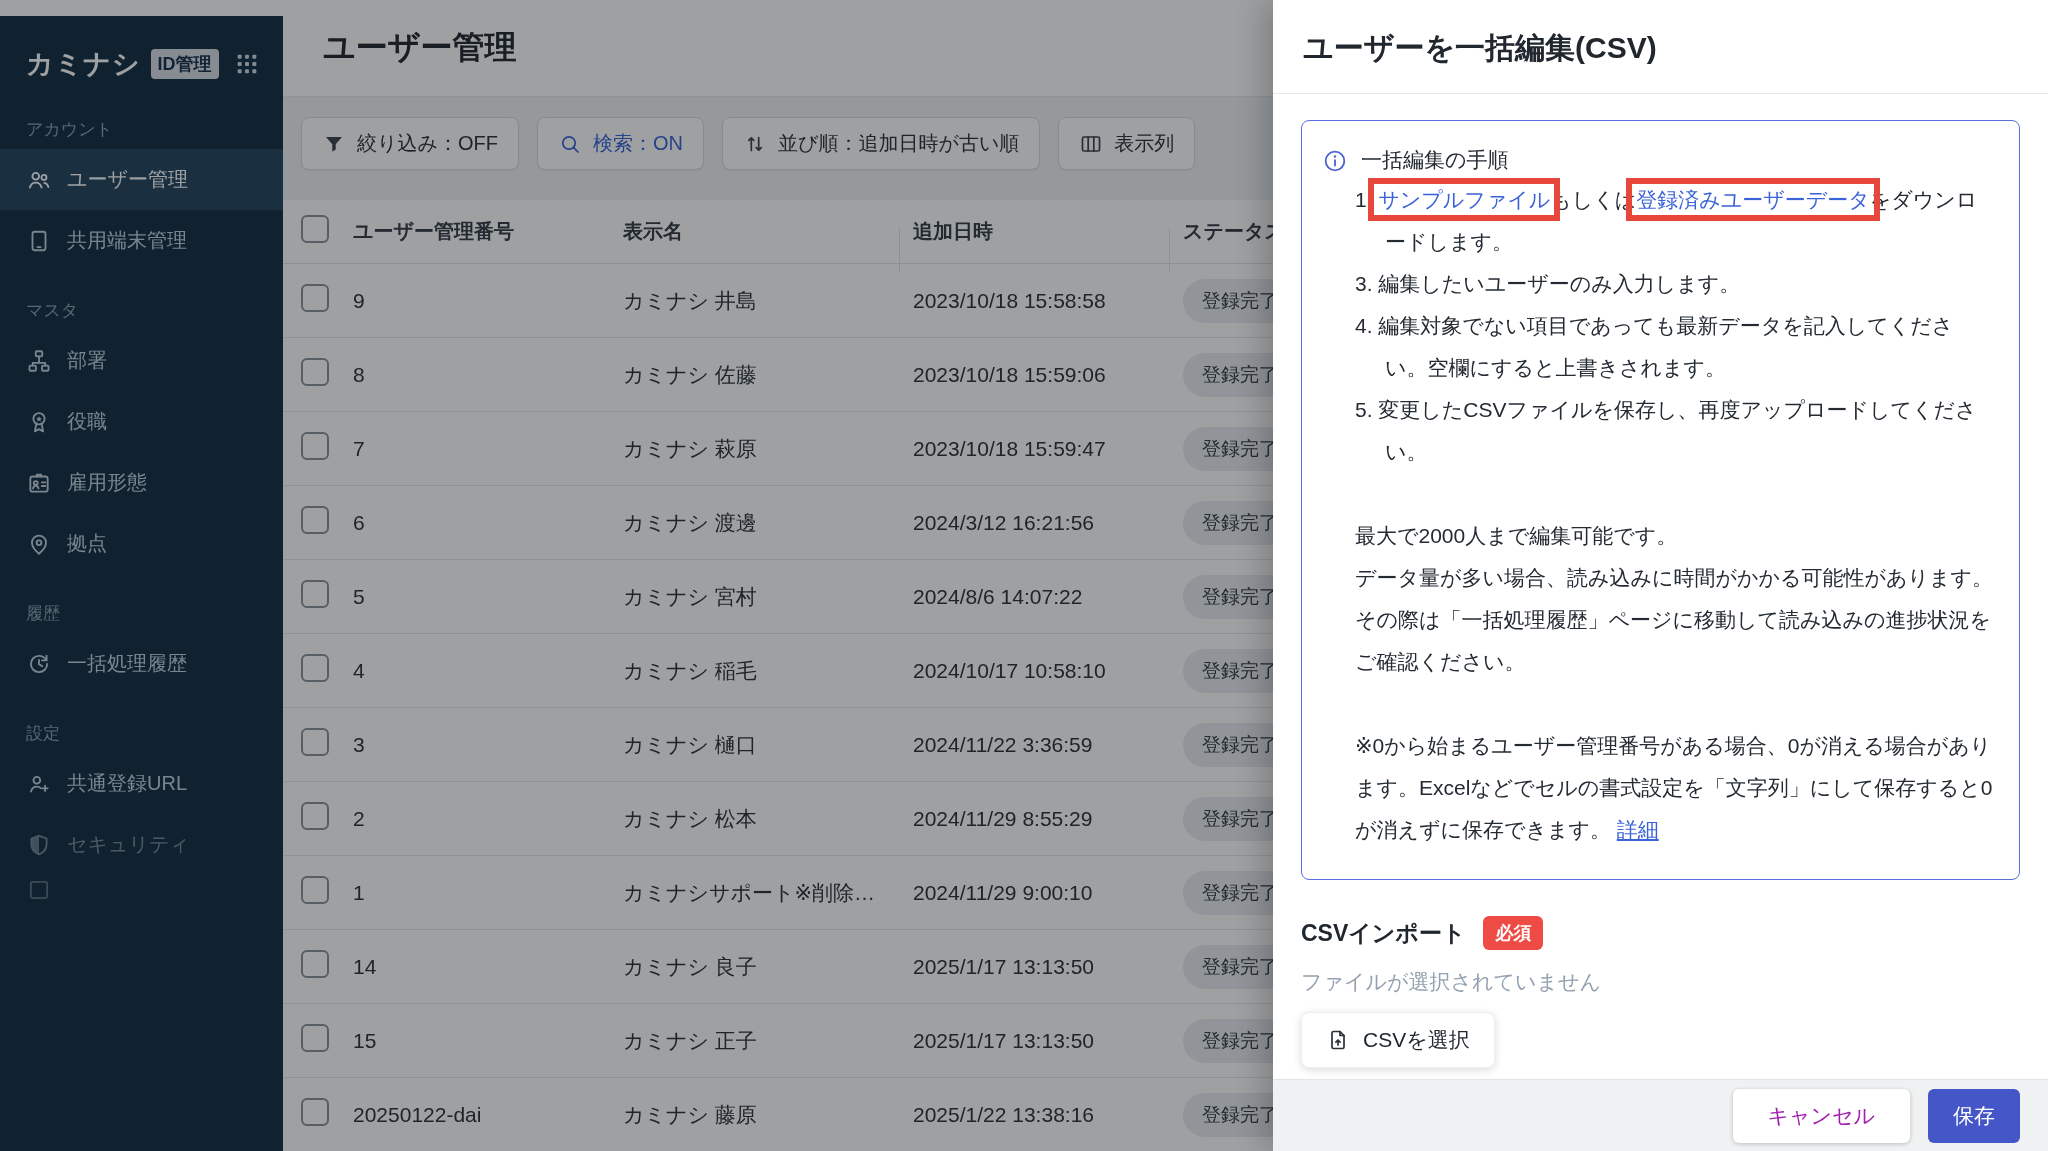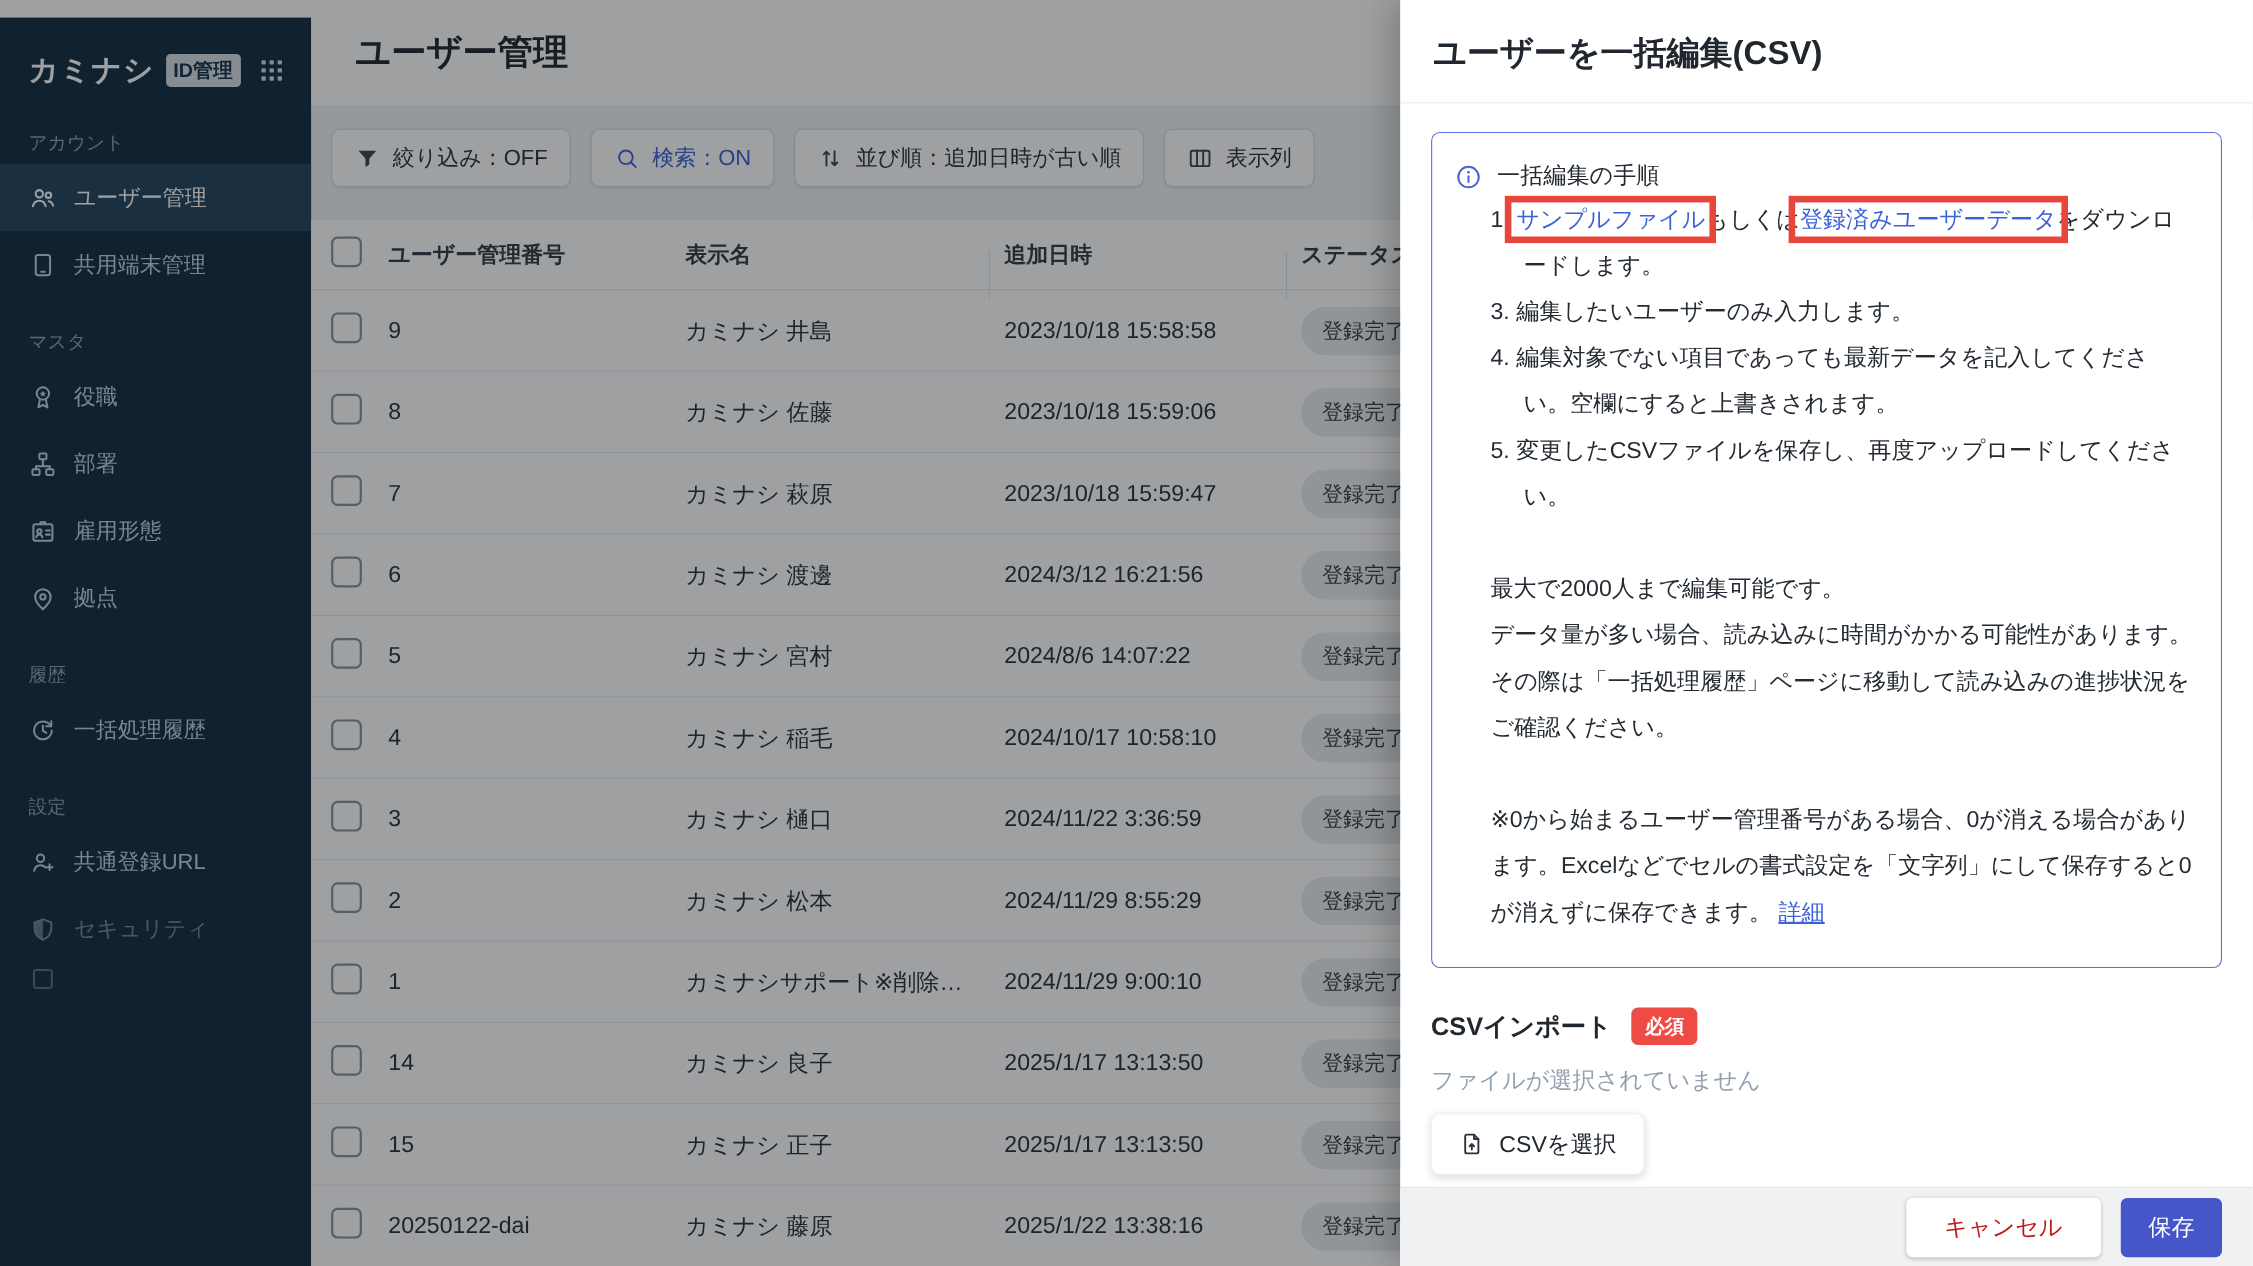--- a/index.html
+++ b/index.html
@@ -81,21 +81,21 @@
   .csv-label-row{display:flex;align-items:center;gap:18px;}
   .csv-label{font-size:23px;font-weight:bold;color:#21272e;}
   .required-badge{background:var(--red-badge);color:#fff;font-size:18px;font-weight:bold;border-radius:6px;padding:5px 12px;}
   .csv-empty{color:#93a1b0;font-size:21px;margin-top:18px;}
   .csv-btn{margin-top:16px;display:inline-flex;align-items:center;gap:13px;background:#fff;border:1px solid #edeff1;
     border-radius:8px;padding:13px 24px;font-size:21px;color:#21272e;box-shadow:0 2px 8px rgba(0,0,0,.14);cursor:pointer;}
   .csv-btn .ic{color:#2a3138;}
   .modal-footer{flex:0 0 auto;height:72px;background:#eff1f3;border-top:1px solid #e2e5e8;
     display:flex;align-items:center;justify-content:flex-end;gap:18px;padding:0 28px;}
   .btn{border:none;border-radius:6px;font-size:21px;cursor:pointer;font-family:inherit;}
-  .btn-cancel{background:#fff;color:#b91c1c;padding:13px 35px;box-shadow:0 1px 4px rgba(0,0,0,.22);}
+  .btn-cancel{background:#fff;color:#a21caf;padding:13px 35px;box-shadow:0 1px 4px rgba(0,0,0,.22);}
   .btn-save{background:var(--accent);color:#fff;padding:13px 25px;}
 </style>
 </head>
 <body>
 
 <aside class="sidebar">
   <div class="logo-row">
     <span class="logo-text">カミナシ</span>
     <span class="logo-badge">ID管理</span>
     <span class="grid-icon ic">
@@ -139,37 +139,37 @@
     <span class="lbl">共用端末管理</span>
   </div>
         </div>
   </div>
       <div class="side-section">
     <div class="side-section-label">マスタ</div>
     <div class="side-items">
           <div class="side-item">
     <span class="ic">
               <svg width="26" height="26" viewBox="0 0 24 24" fill="none" stroke="currentColor" stroke-width="1.7" stroke-linecap="round" stroke-linejoin="round">
-                <circle cx="12" cy="9" r="5.2"></circle>
-                <path d="M9.6 13.6 8.2 20.6l3.8-2 3.8 2-1.4-7"></path>
-                <path d="M12 6.6l.8 1.6 1.8.3-1.3 1.3.3 1.8-1.6-.9-1.6.9.3-1.8-1.3-1.3 1.8-.3z" fill="currentColor" stroke="none"></path>
-              </svg>
-            </span>
-    <span class="lbl">役職</span>
-  </div>
-          <div class="side-item">
-    <span class="ic">
-              <svg width="26" height="26" viewBox="0 0 24 24" fill="none" stroke="currentColor" stroke-width="1.7" stroke-linecap="round" stroke-linejoin="round">
                 <rect x="9" y="3" width="6" height="4.8" rx="1"></rect>
                 <rect x="3.2" y="16.2" width="6" height="4.8" rx="1"></rect>
                 <rect x="14.8" y="16.2" width="6" height="4.8" rx="1"></rect>
                 <path d="M12 7.8v3.7M6.2 16.2v-2.4h11.6v2.4M12 11.5v2.3"></path>
               </svg>
             </span>
     <span class="lbl">部署</span>
+  </div>
+          <div class="side-item">
+    <span class="ic">
+              <svg width="26" height="26" viewBox="0 0 24 24" fill="none" stroke="currentColor" stroke-width="1.7" stroke-linecap="round" stroke-linejoin="round">
+                <circle cx="12" cy="9" r="5.2"></circle>
+                <path d="M9.6 13.6 8.2 20.6l3.8-2 3.8 2-1.4-7"></path>
+                <path d="M12 6.6l.8 1.6 1.8.3-1.3 1.3.3 1.8-1.6-.9-1.6.9.3-1.8-1.3-1.3 1.8-.3z" fill="currentColor" stroke="none"></path>
+              </svg>
+            </span>
+    <span class="lbl">役職</span>
   </div>
           <div class="side-item">
     <span class="ic">
               <svg width="26" height="26" viewBox="0 0 24 24" fill="none" stroke="currentColor" stroke-width="1.7" stroke-linecap="round" stroke-linejoin="round">
                 <rect x="4" y="6" width="16" height="14" rx="2"></rect>
                 <path d="M10 6V4.4h4V6"></path>
                 <circle cx="9" cy="12" r="1.8"></circle>
                 <path d="M6.4 17c.4-1.5 1.4-2.3 2.6-2.3s2.2.8 2.6 2.3"></path>
                 <path d="M14.6 11.4h3.2M14.6 14.8h3.2"></path>
               </svg>

